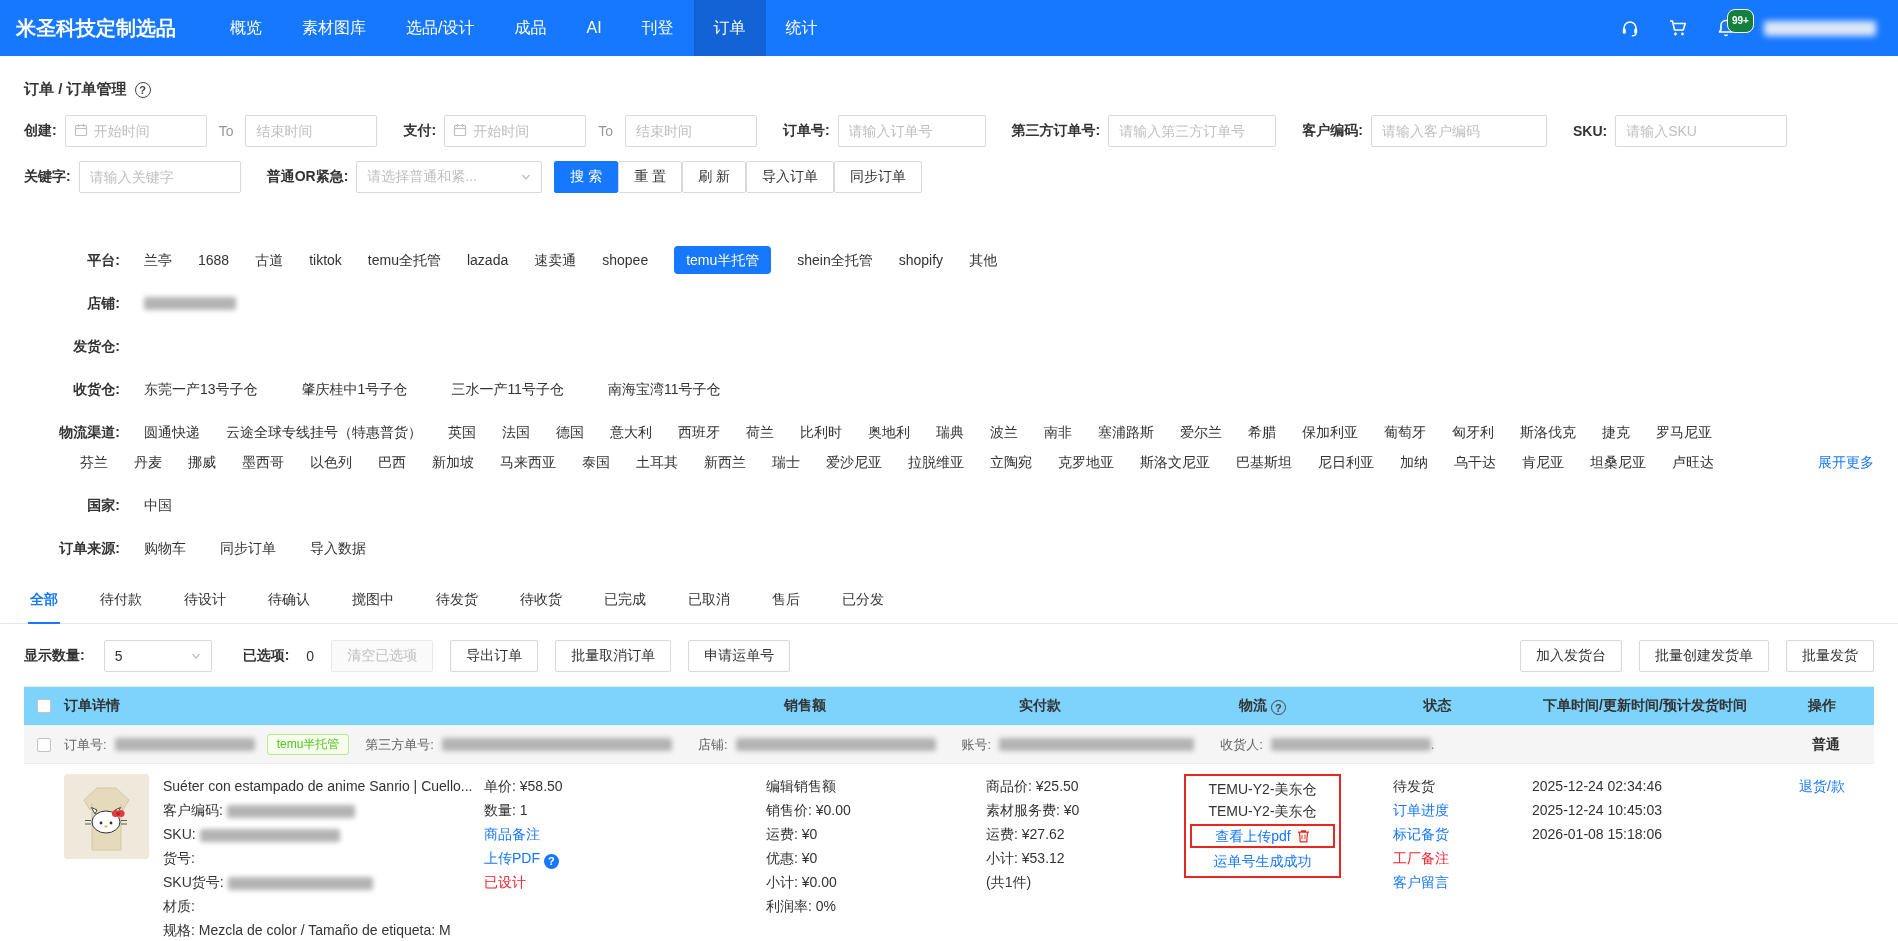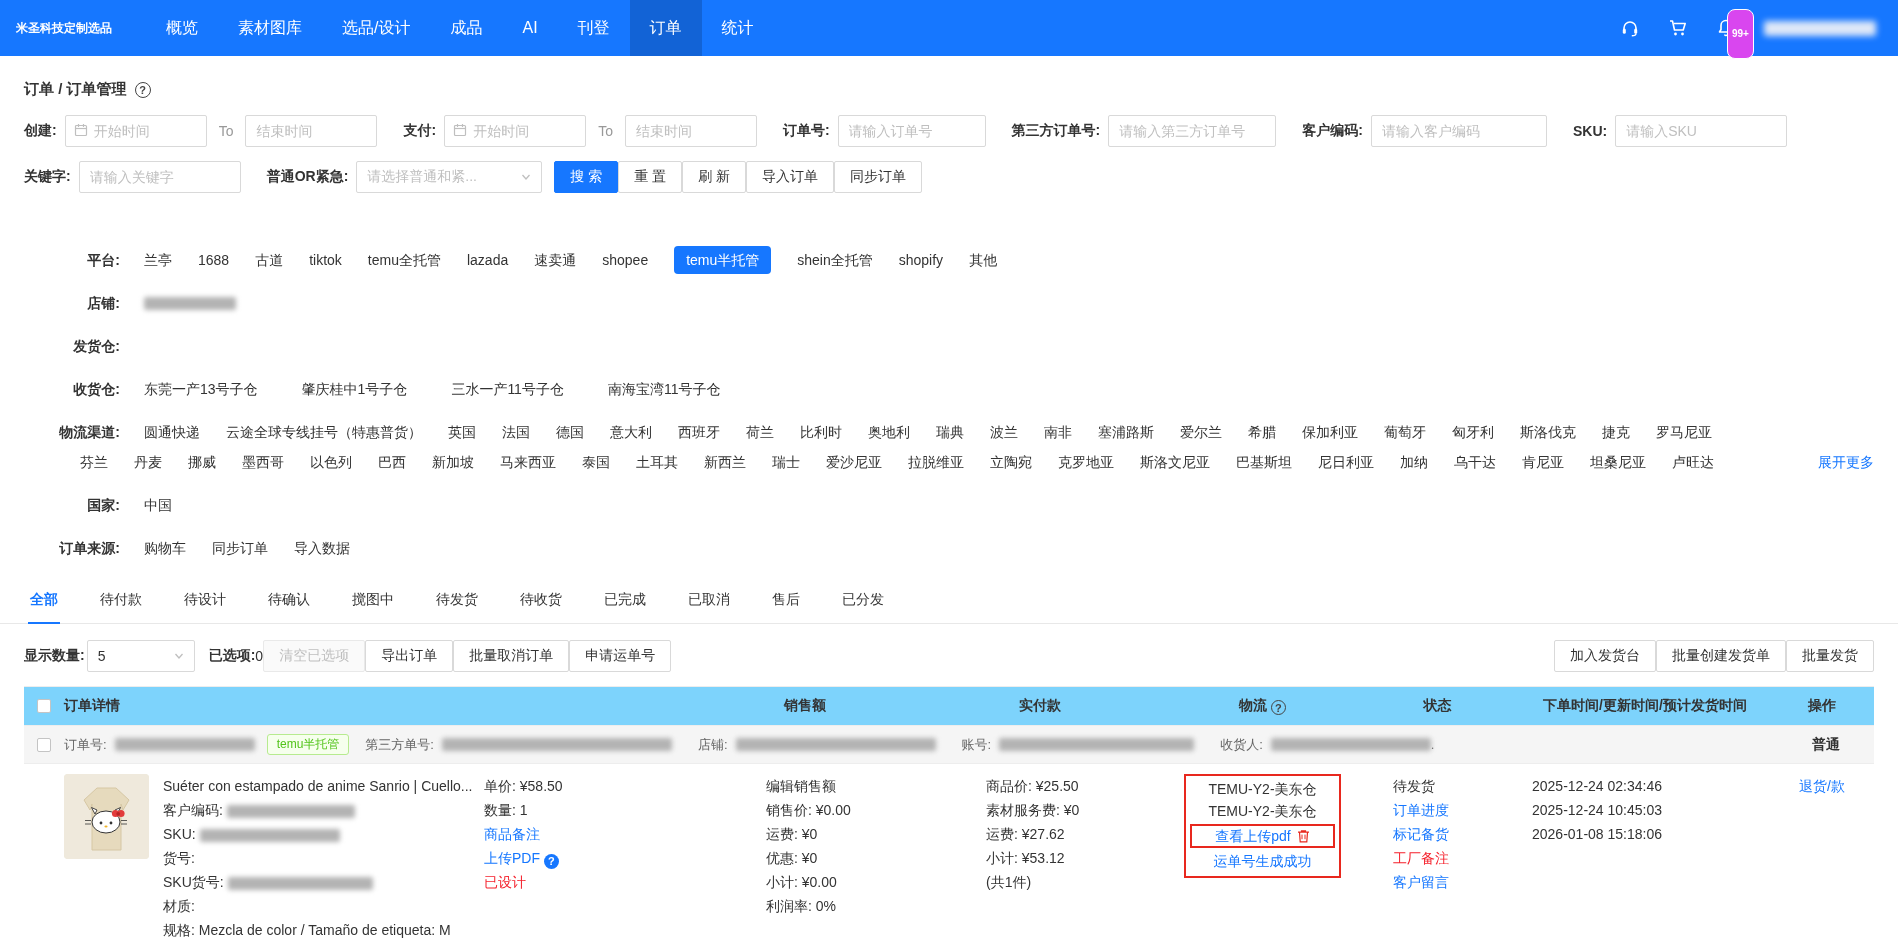--- a/index.html
+++ b/index.html
@@ -4,27 +4,27 @@
 <style>
   * { box-sizing: border-box; margin: 0; padding: 0; }
   html, body { width: 1898px; height: 941px; overflow: hidden; }
   body { background: #fff; font-family: "Liberation Sans", "DejaVu Sans", sans-serif; font-size: 14px; color: #333; }
   .link { color: #1677ff; cursor: pointer; }
   .red { color: #f5222d; }
   .blur { display: inline-block; height: 13px; background: #b3b3b3; border-radius: 2px; filter: blur(2.5px); vertical-align: middle; }
 
   
   .topnav { height: 56px; background: #1677ff; display: flex; align-items: center; padding: 0 22px 0 16px; color: #fff; }
-  .brand { font-size: 12px; font-weight: bold; margin-right: 34px; white-space: nowrap; cursor: pointer; }
+  .brand { font-size: 20px; font-weight: bold; margin-right: 34px; white-space: nowrap; cursor: pointer; }
   .nav-items { display: flex; height: 56px; }
   .nav-item { padding: 0 20px; line-height: 56px; font-size: 16px; cursor: pointer; white-space: nowrap; }
   .nav-item.active { background: rgba(0,0,0,0.16); }
   .nav-right { margin-left: auto; display: flex; align-items: center; gap: 28px; }
   .nav-icon { position: relative; display: inline-flex; cursor: pointer; }
-  .nav-badge { position: absolute; top: -9px; left: 11px; background: #d946ef; color: #fff; font-size: 10px; line-height: 12px; padding: 18px 4px; border-radius: 8px; border: 1px solid #fff; font-weight: bold; }
+  .nav-badge { position: absolute; top: -9px; left: 11px; background: #15803d; color: #fff; font-size: 10px; line-height: 12px; padding: 5px 4px; border-radius: 8px; border: 1px solid #fff; font-weight: bold; }
   .user-blur { width: 112px; height: 15px; background: #dfe8f8; filter: blur(3px); border-radius: 2px; }
 
   
   .crumb-row { display: flex; align-items: center; gap: 8px; padding: 24px 24px 0; }
   .crumb { font-size: 15px; font-weight: bold; }
   .qmark { display: inline-flex; align-items: center; justify-content: center; width: 16px; height: 16px; border-radius: 50%; font-size: 11px; font-weight: bold; cursor: pointer; flex-shrink: 0; }
   .qmark.dark { border: 1.5px solid #444; color: #444; }
   .qmark.blue { background: #1677ff; color: #fff; width: 15px; height: 15px; }
 
   
@@ -44,34 +44,34 @@
   .btn.disabled { color: #bfbfbf; border-color: #e9e9e9; background: #fafafa; cursor: not-allowed; text-align: center; }
   .gap12 { margin-left: 12px; }
 
   
   .facets { padding: 42px 24px 0; }
   .facet-row { display: flex; margin-bottom: 21px; line-height: 22px; }
   .facet-row.tight { margin-bottom: 8px; }
   .facet-label { width: 96px; text-align: right; font-weight: bold; flex-shrink: 0; margin-right: 24px; white-space: nowrap; }
   .facet-opts { display: flex; flex-wrap: wrap; gap: 0 26px; align-items: center; }
   .facet-opts.wh { gap: 0 44px; }
-  .facet-opts.src { gap: 0 26px; }
+  .facet-opts.src { gap: 0 34px; }
   .facet-opt { cursor: pointer; white-space: nowrap; }
   .facet-opt.active { background: #1677ff; color: #fff; padding: 3px 12px; border-radius: 4px; margin: -3px 0; }
   .facet-row.row2 { padding-left: 56px; margin-bottom: 21px; }
   .expand { margin-left: auto; flex-shrink: 0; align-self: flex-end; }
   .facet-row.country { margin-top: 14px; }
 
   
   .tabs { display: flex; gap: 38px; padding: 0 28px; border-bottom: 1px solid #e8e8e8; margin-top: 20px; }
   .tab { padding: 11px 2px 13px; cursor: pointer; }
   .tab.active { color: #1677ff; border-bottom: 2px solid #1677ff; margin-bottom: -1px; font-weight: bold; }
 
   
-  .toolbar { display: flex; align-items: center; gap: 0; padding: 16px 24px 14px; }
+  .toolbar { display: flex; align-items: center; gap: 17px; padding: 16px 24px 14px; }
   .spacer { flex: 1; }
   .sel-val { color: #333; }
   .chev { display: inline-flex; margin-left: 8px; }
 
   
   .otable { margin: 0 24px; }
   .trow { display: grid; grid-template-columns: 40px 420px 216px 210px 260px 185px 165px 250px 1fr; }
   .thead { background: #7dd3fc; border-top: 1px solid #ededed; border-bottom: 1px solid #ededed; height: 40px; align-items: center; font-weight: bold; }
   .th { text-align: center; white-space: nowrap; }
   .th.left { text-align: left; }

